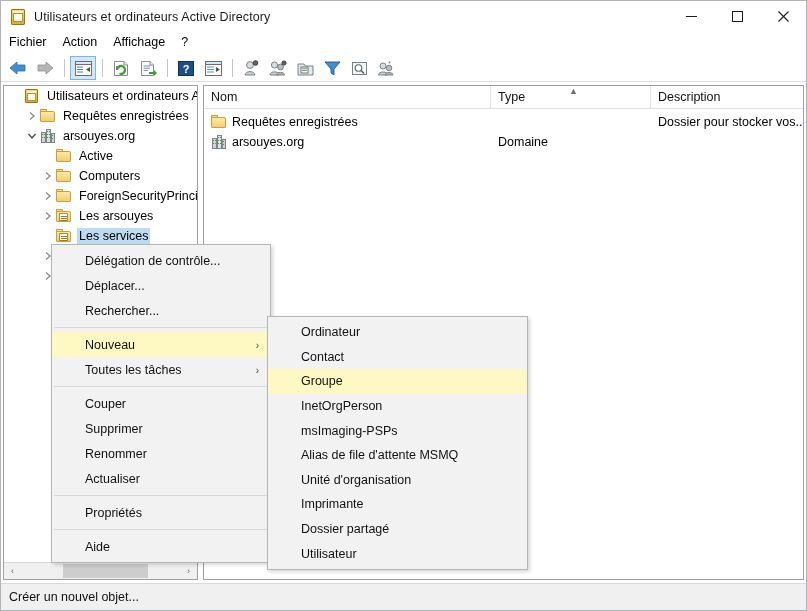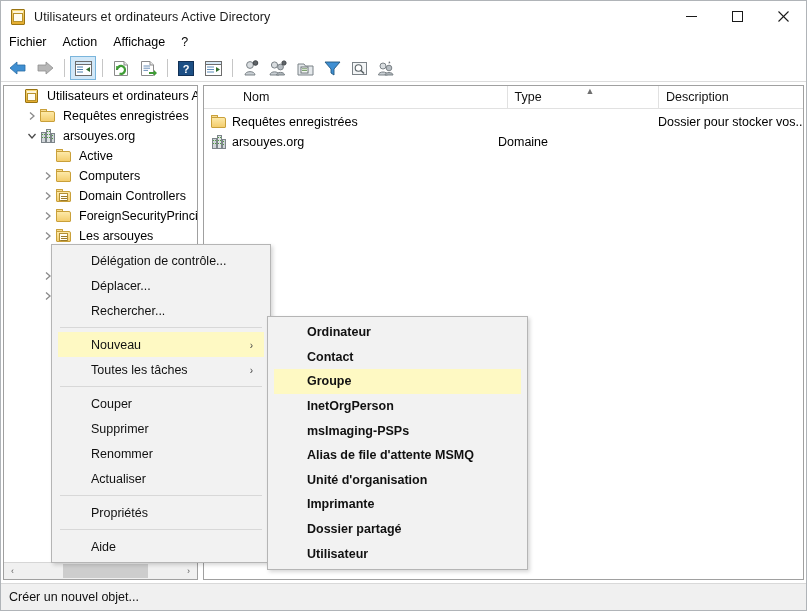--- a/index.html
+++ b/index.html
@@ -214,31 +214,31 @@
     display: flex; align-items: center;
     padding-left: 8px; font-size: 12.5px; color: #111;
   }
 
   
   .ctxmenu {
     position: absolute;
     background: #f2f2f2;
     border: 1px solid #b5b5b5;
     box-shadow: 2px 2px 4px rgba(0,0,0,0.16);
-    padding: 3px 6px;
+    padding: 3px 0;
     font-size: 12.5px;
   }
   #ctx-main { left: 50px; top: 243px; width: 220px; }
   #ctx-sub  { left: 266px; top: 315px; width: 261px; }
   .ctx-item {
     height: 25px; display: flex; align-items: center;
     padding-left: 33px; color: #111; position: relative;
     white-space: nowrap;
   }
-  #ctx-sub .ctx-item { padding-left: 33px; height: 24.6px; font-weight: bold; }
+  #ctx-sub .ctx-item { padding-left: 33px; height: 24.6px; }
   .ctx-item.highlight { background: #fef9c3; }
   .ctx-sep {
     height: 1px; background: #d8d8d8; margin: 4px 2px 4px 2px;
   }
   .ctx-arrow {
     position: absolute; right: 11px; top: 50%;
     transform: translateY(-50%);
     font-size: 10px; color: #444;
   }
 </style>
@@ -469,122 +469,105 @@
               <path d="M3 1.5 L7 5 L3 8.5" fill="none" stroke="#8a8a8a" stroke-width="1.3"></path>
             </svg>
         </div>
         <div class="icon16">
           <div class="fold-tab"></div>
             <div class="fold-back"></div>
         </div>
         <span class="tree-label">Computers</span>
       </div>
 
+
       <div class="tree-row" style="padding-left:36px;">
         <div class="tw">
           <svg width="10" height="10" viewBox="0 0 10 10">
               <path d="M3 1.5 L7 5 L3 8.5" fill="none" stroke="#8a8a8a" stroke-width="1.3"></path>
             </svg>
         </div>
         <div class="icon16">
           <div class="fold-tab"></div>
             <div class="fold-back"></div>
+        </div>
+        <span class="tree-label">ForeignSecurityPrincipals</span>
+      </div>
+
+      <div class="tree-row" style="padding-left:36px;">
+        <div class="tw">
+          <svg width="10" height="10" viewBox="0 0 10 10">
+              <path d="M3 1.5 L7 5 L3 8.5" fill="none" stroke="#8a8a8a" stroke-width="1.3"></path>
+            </svg>
+        </div>
+        <div class="icon16">
+          <div class="fold-tab"></div>
+            <div class="fold-back"></div>
           <div class="fold-sheet">
               <i style="top:1.5px"></i>
               <i style="top:3.5px"></i>
               <i style="top:5.5px"></i>
             </div>
         </div>
-        <span class="tree-label">Domain Controllers</span>
+        <span class="tree-label">Les arsouyes</span>
+      </div>
+
+      <div class="tree-row selected" style="padding-left:36px;">
+        <div class="tw"></div>
+        <div class="icon16">
+          <div class="fold-tab"></div>
+            <div class="fold-back"></div>
+          <div class="fold-sheet">
+              <i style="top:1.5px"></i>
+              <i style="top:3.5px"></i>
+              <i style="top:5.5px"></i>
+            </div>
+        </div>
+        <span class="tree-label">Les services</span>
       </div>
 
       <div class="tree-row" style="padding-left:36px;">
         <div class="tw">
           <svg width="10" height="10" viewBox="0 0 10 10">
               <path d="M3 1.5 L7 5 L3 8.5" fill="none" stroke="#8a8a8a" stroke-width="1.3"></path>
             </svg>
         </div>
         <div class="icon16">
           <div class="fold-tab"></div>
             <div class="fold-back"></div>
         </div>
-        <span class="tree-label">ForeignSecurityPrincipals</span>
+        <span class="tree-label"></span>
       </div>
 
       <div class="tree-row" style="padding-left:36px;">
         <div class="tw">
           <svg width="10" height="10" viewBox="0 0 10 10">
               <path d="M3 1.5 L7 5 L3 8.5" fill="none" stroke="#8a8a8a" stroke-width="1.3"></path>
             </svg>
         </div>
         <div class="icon16">
           <div class="fold-tab"></div>
             <div class="fold-back"></div>
-          <div class="fold-sheet">
-              <i style="top:1.5px"></i>
-              <i style="top:3.5px"></i>
-              <i style="top:5.5px"></i>
-            </div>
-        </div>
-        <span class="tree-label">Les arsouyes</span>
-      </div>
-
-      <div class="tree-row selected" style="padding-left:36px;">
-        <div class="tw"></div>
-        <div class="icon16">
-          <div class="fold-tab"></div>
-            <div class="fold-back"></div>
-          <div class="fold-sheet">
-              <i style="top:1.5px"></i>
-              <i style="top:3.5px"></i>
-              <i style="top:5.5px"></i>
-            </div>
-        </div>
-        <span class="tree-label">Les services</span>
-      </div>
-
-      <div class="tree-row" style="padding-left:36px;">
-        <div class="tw">
-          <svg width="10" height="10" viewBox="0 0 10 10">
-              <path d="M3 1.5 L7 5 L3 8.5" fill="none" stroke="#8a8a8a" stroke-width="1.3"></path>
-            </svg>
-        </div>
-        <div class="icon16">
-          <div class="fold-tab"></div>
-            <div class="fold-back"></div>
-        </div>
-        <span class="tree-label"></span>
-      </div>
-
-      <div class="tree-row" style="padding-left:36px;">
-        <div class="tw">
-          <svg width="10" height="10" viewBox="0 0 10 10">
-              <path d="M3 1.5 L7 5 L3 8.5" fill="none" stroke="#8a8a8a" stroke-width="1.3"></path>
-            </svg>
-        </div>
-        <div class="icon16">
-          <div class="fold-tab"></div>
-            <div class="fold-back"></div>
         </div>
         <span class="tree-label"></span>
       </div>
     </div>
 
     <div id="tree-hscroll">
       <div class="sb-arrow">‹</div>
       <div class="sb-track">
         <div class="sb-thumb"></div>
       </div>
       <div class="sb-arrow">›</div>
     </div>
   </div>
 
   <div id="list-panel">
     <div class="lv-header">
-      <div class="lv-col" style="width:287px;margin-left:32px;">
+      <div class="lv-col" style="width:287px;">
         <span>Nom</span>
       </div>
       <div class="lv-col" style="width:160px;align-items:center;">
         <span>Type</span>
         <span class="sort-caret">▲</span>
       </div>
       <div class="lv-col" style="width:152px;border-right:none;">
         <span>Description</span>
       </div>
     </div>

